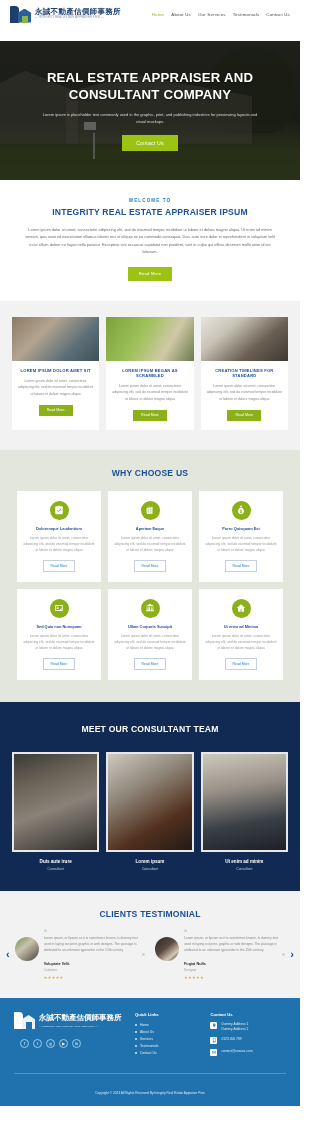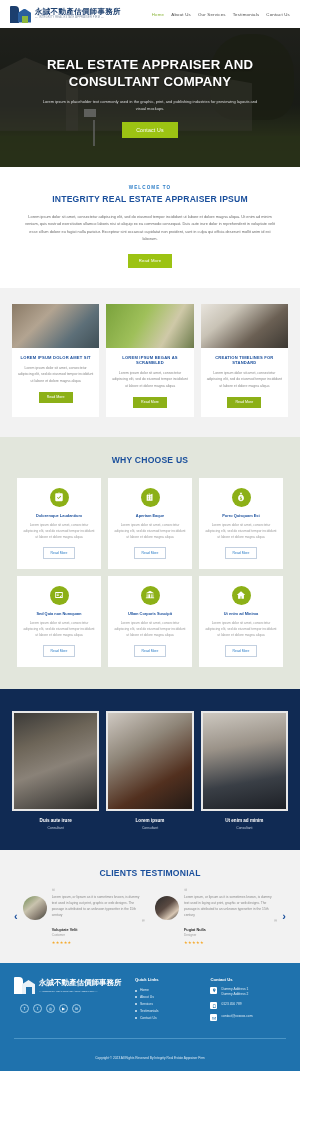--- a/index.html
+++ b/index.html
@@ -20,21 +20,21 @@
   .logo-text { display:flex; flex-direction:column; line-height:1; }
   .logo-cn { font-size:7.5px; font-weight:bold; color:#1c3f6e; letter-spacing:.3px;
              font-family:"DejaVu Sans", sans-serif; }
   .logo-en { font-size:2.6px; color:#7d8ca0; letter-spacing:.2px; margin-top:1.5px; }
   .nav { display:flex; gap:7px; }
   .nav a { font-size:4.4px; color:#4a4a4a; text-decoration:none; letter-spacing:.2px; }
   .nav a.active { color:#8cb63c; }
 
   
   .hero { height:139px; position:relative; overflow:hidden;
-          background:linear-gradient(#3a3a34,#2b2f26 55%,#4d5a2e 78%,#55642f 100%); }
+          background:linear-gradient(#3a3a34,#2b2f26 55%,#4d5a2e 78%,#55642f 100%);margin-top:13px; }
   .hero .house { position:absolute; left:-6%; top:14%; width:80%; height:60%;
                  background:#6d6a5f; opacity:.55;
                  clip-path:polygon(0 38%,18% 12%,40% 38%,40% 100%,0 100%); }
   .hero .house2 { position:absolute; left:22%; top:22%; width:62%; height:52%;
                   background:#7a7668; opacity:.45;
                   clip-path:polygon(0 30%,35% 4%,100% 34%,100% 100%,0 100%); }
   .hero .lawn { position:absolute; left:0; bottom:0; width:100%; height:22%;
                 background:#4f5f2c; opacity:.75; }
   .hero .sign { position:absolute; left:31%; bottom:15%; width:2px; height:26px; background:#cfcfcf; opacity:.8;}
   .hero .signbox { position:absolute; left:28%; bottom:36%; width:12px; height:8px; background:#e8e8e8; opacity:.85;}
@@ -284,40 +284,41 @@
         </div>
         <div class="fcard-title">Ut enim ad Minima</div>
         <div class="fcard-text">Lorem ipsum dolor sit amet, consectetur adipiscing elit, sed do eiusmod tempor incididunt ut labore et dolore magna aliqua</div>
         <a href="#" class="btn-out">Read More</a>
       </div>
     </div>
   </div>
 </div>
 
 <div class="sec sec-navy" style="padding:22px 12px 20px;">
+  <h2 class="sec-title alone white" style="margin-bottom:18px;">MEET OUR CONSULTANT TEAM</h2>
   <div class="team">
     <div class="tm">
       <div class="ph p1"></div>
       <div class="tm-name">Duis aute irure</div>
       <div class="tm-role">Consultant</div>
     </div>
     <div class="tm">
       <div class="ph p2"></div>
       <div class="tm-name">Lorem ipsum</div>
       <div class="tm-role">Consultant</div>
     </div>
     <div class="tm">
       <div class="ph p3"></div>
       <div class="tm-name">Ut enim ad minim</div>
       <div class="tm-role">Consultant</div>
     </div>
   </div>
 </div>
 
-<div class="sec sec-light" style="padding:18px 14px 18px;">
+<div class="sec sec-light" style="padding:18px 6px 18px;">
   <h2 class="sec-title alone" style="margin-bottom:10px;">CLIENTS TESTIMONIAL</h2>
   <div class="tst-wrap">
     <div class="arrow">‹</div>
     <div class="tsts">
       <div class="tst">
         <div class="ava a1"></div>
         <div class="tst-body">
           <div class="quote">❝</div>
           <div class="tst-text">Lorem ipsum, or lipsum as it is sometimes known, is dummy text used in laying out print, graphic or web designs. The passage is attributed to an unknown typesetter in the 15th century</div>
           <div class="quote end">❞</div>

